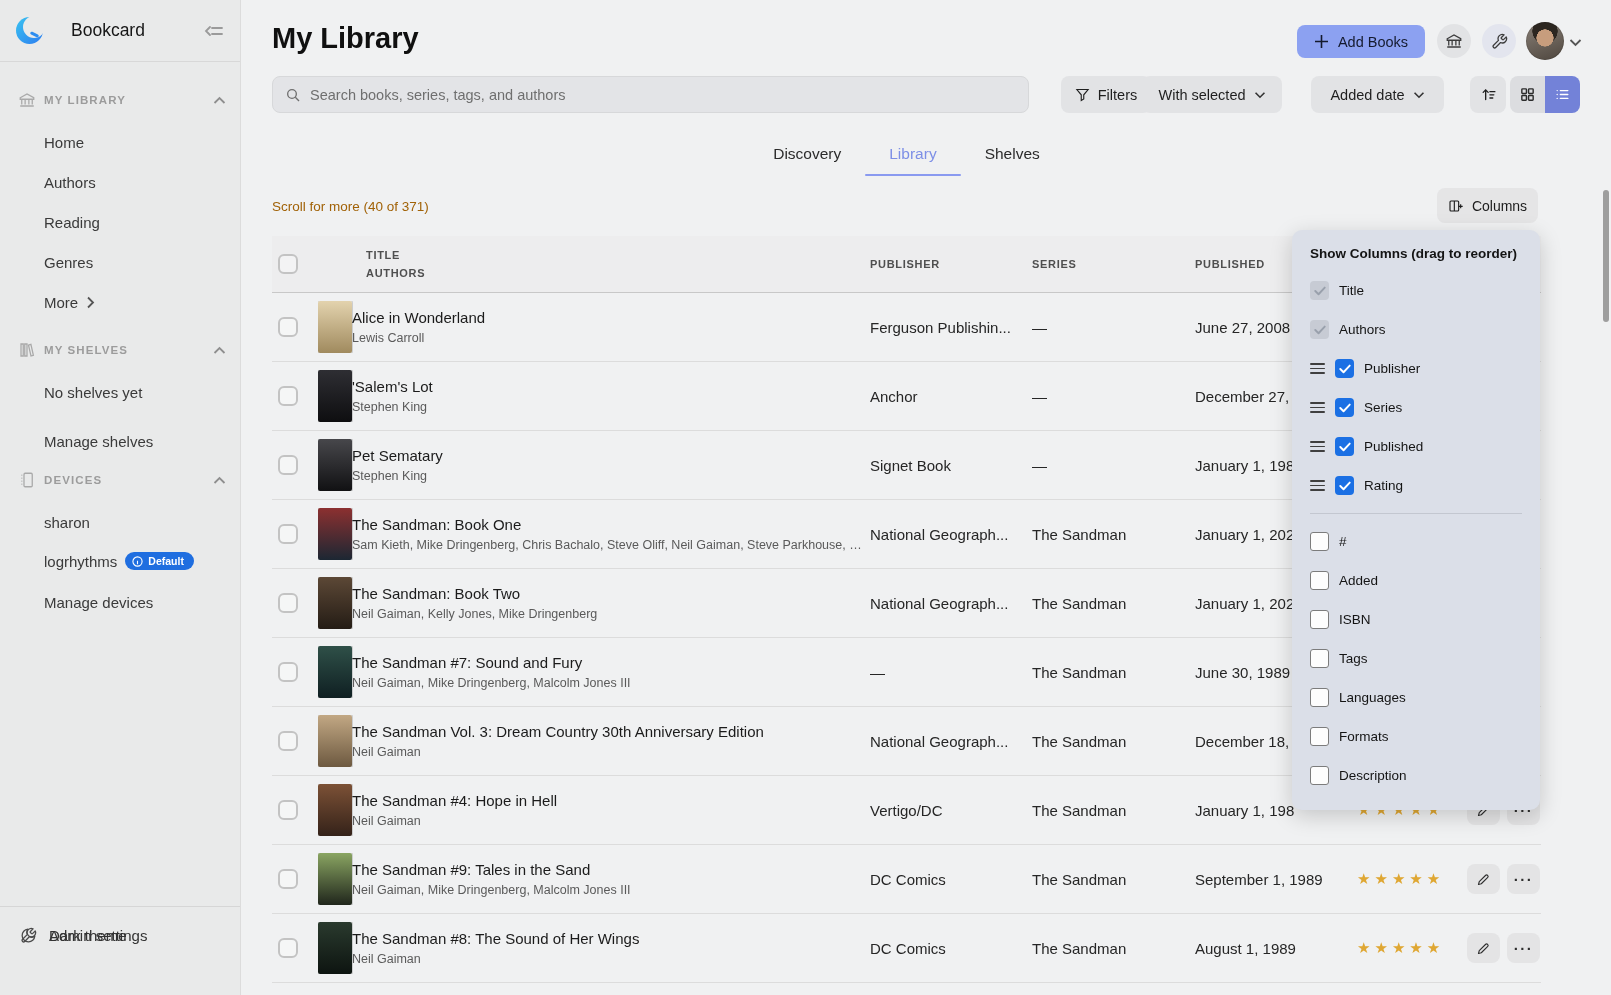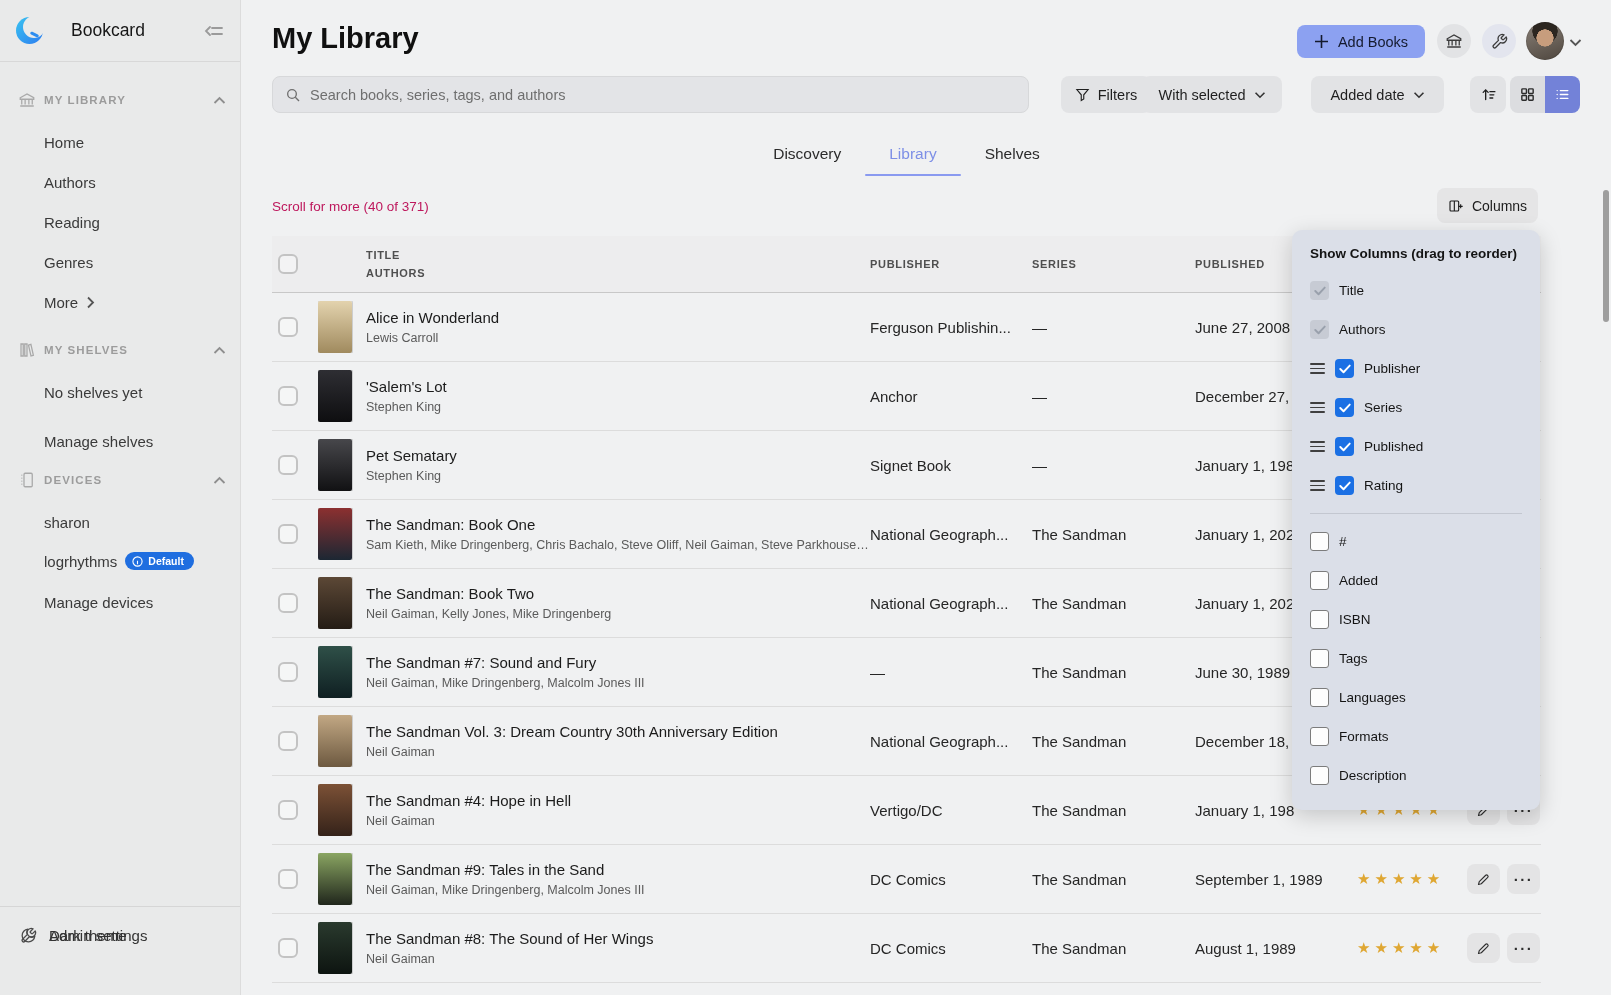--- a/index.html
+++ b/index.html
@@ -55,32 +55,32 @@
   .view-toggle { position:absolute; left:1269px; top:76px; width:70px; height:37px; border-radius:8px; overflow:hidden; display:flex; }
   .vt-half { width:35px; height:37px; }
   .vt-grid { background:#dcdde0; color:#2b2b2b; }
   .vt-list { background:#7382d8; color:#fff; }
 
   .tabs { position:absolute; left:31px; top:136px; width:1269px; display:flex; justify-content:center; }
   .tab { padding:9px 24px 13px; font-size:15.5px; color:#2b2b2b; cursor:pointer; position:relative; }
   .tab.active { color:#7d8fe6; }
   .tab.active::after { content:""; position:absolute; left:0; right:0; bottom:0; height:2.5px; background:#8a9af0; border-radius:2px; }
 
-  .status { position:absolute; left:31px; top:199px; font-size:13.5px; color:#be185d; }
+  .status { position:absolute; left:31px; top:199px; font-size:13.5px; color:#a16207; }
   .columns-btn { position:absolute; left:1196px; top:188px; width:101px; height:35px; background:#e5e5e6; border-radius:8px; font-size:14px; color:#1c1c1c; gap:8px; }
 
   
   .table { position:absolute; left:31px; top:236px; width:1269px; }
   .thead, .trow { display:grid; grid-template-columns:46px 552px 162px 163px 162px 110px 74px; align-items:center; }
   .thead { height:57px; background:#ededee; border-bottom:1px solid #c8c8c8; }
   .hl { font-size:11px; font-weight:700; letter-spacing:.7px; color:#4f4f4f; }
   .h-title { padding-left:48px; display:flex; flex-direction:column; gap:6px; }
   .trow { height:69px; border-bottom:1px solid #dcdcdc; }
   .cbx { width:20px; height:20px; border:2px solid #c3c3c3; border-radius:6px; background:rgba(255,255,255,.35); margin-left:6px; display:block; cursor:pointer; }
-  .c-title { display:flex; align-items:center; gap:14px; overflow:hidden; }
+  .c-title { display:flex; align-items:center; overflow:hidden; }
   .cover { width:34px; height:52px; border-radius:2px; flex:0 0 auto; box-shadow:0 0 0 1px rgba(0,0,0,.15); }
   .tt { display:flex; flex-direction:column; gap:5px; overflow:hidden; }
   .t1 { font-size:15px; color:#1b1b1b; cursor:pointer; white-space:nowrap; overflow:hidden; text-overflow:ellipsis; }
   .t2 { font-size:12.5px; color:#5a5a5a; white-space:nowrap; overflow:hidden; text-overflow:ellipsis; }
   .cell { font-size:15px; color:#262626; white-space:nowrap; overflow:hidden; }
   .c-rate { font-size:15px; color:#dfa733; letter-spacing:4px; white-space:nowrap; cursor:pointer; }
   .c-act { display:flex; gap:7px; }
   .abtn { width:33px; height:30px; border-radius:8px; background:#e4e4e5; color:#333; }
   .abtn .dots { font-size:15px; font-weight:700; letter-spacing:1.5px; color:#2e2e2e; line-height:1; }
 

